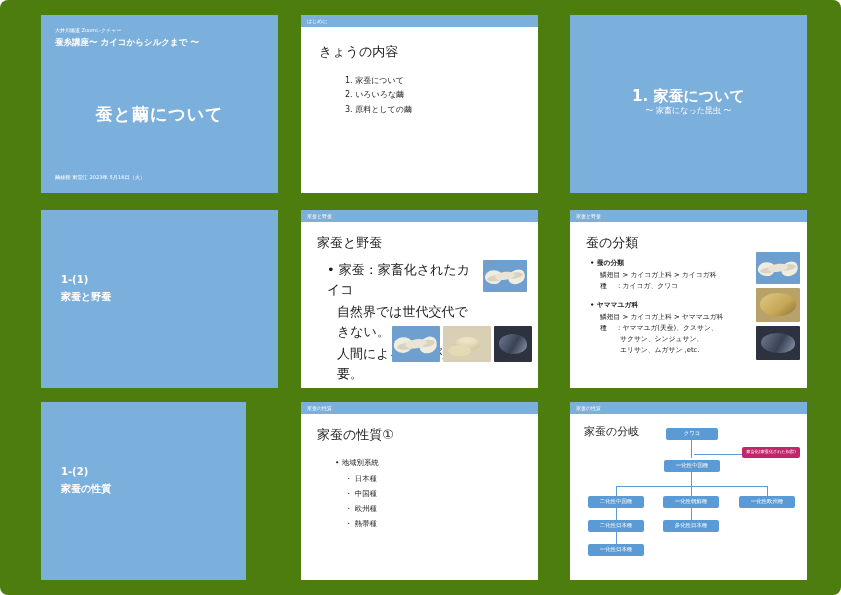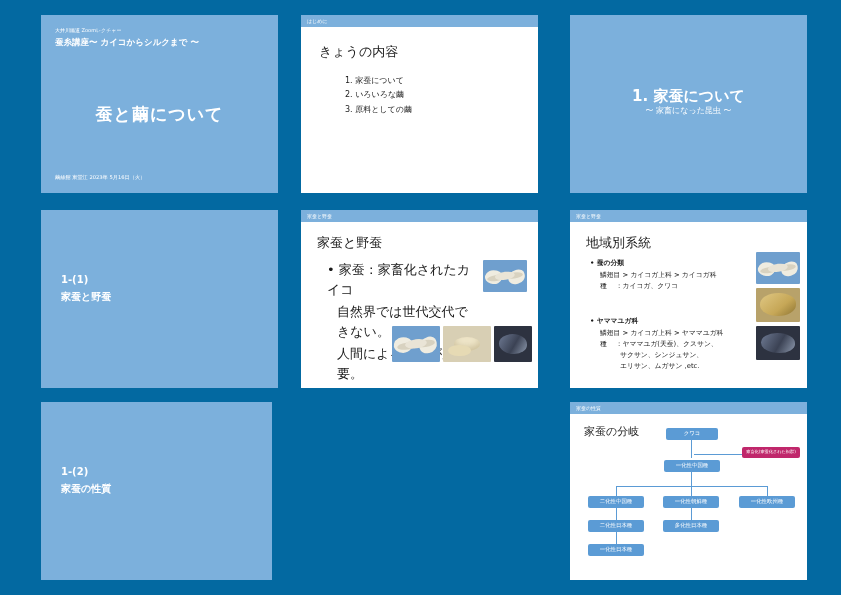--- a/index.html
+++ b/index.html
@@ -12,21 +12,22 @@
     height: 595px;
     font-family: "DejaVu Sans", "Liberation Sans", sans-serif;
     overflow: hidden;
     position: relative;
   }
   .sheet {
     position: absolute;
     left: 0; top: 0;
     width: 841px;
     height: 595px;
-    background: #0369a1;
+    background: #4d7c0f;
+    border-radius: 8px;
   }
   .slide {
     position: absolute;
     background: #ffffff;
     box-sizing: border-box;
     overflow: hidden;
   }
   .slide.blue {
     background: #7cb0dc;
   }
@@ -260,25 +261,25 @@
     </div>
     <div class="imgbox" style="left:193px; top:116px; width:38px; height:36px;">
       <div class="dark-bg">
           <div class="dark-moth"></div>
         </div>
     </div>
   </div>
 
   <div class="slide" id="s6" style="left:570px; top:210px; width:237px; height:178px;">
     <div class="ribbon">家蚕と野蚕</div>
-    <div class="slide-title" style="left:16px; top:24px;">地域別系統</div>
+    <div class="slide-title" style="left:16px; top:24px;">蚕の分類</div>
     <div class="bullets" style="left:20px; top:48px; width:170px; font-size:6.8px; line-height:1.5;">
       <p class="lv1" style="font-weight:bold;">• 蚕の分類</p>
       <p class="lv2">鱗翅目 &gt; カイコガ上科 &gt; カイコガ科</p>
-      <p class="lv2" style="margin-bottom:24px;">種　 ：カイコガ、クワコ</p>
+      <p class="lv2" style="margin-bottom:8px;">種　 ：カイコガ、クワコ</p>
       <p class="lv1" style="font-weight:bold;">• ヤママユガ科</p>
       <p class="lv2">鱗翅目 &gt; カイコガ上科 &gt; ヤママユガ科</p>
       <p class="lv2">種　 ：ヤママユガ(天蚕)、クスサン、</p>
       <p class="lv2" style="margin-left:30px;">サクサン、シンジュサン、</p>
       <p class="lv2" style="margin-left:30px;">エリサン、ムガサン ,etc.</p>
     </div>
     <div class="imgbox" style="left:186px; top:42px; width:44px; height:32px;">
       <div class="moth-bg">
         <div class="moth-wing-l"></div>
         <div class="moth-wing-r"></div>
@@ -290,25 +291,36 @@
           <div class="golden-moth"></div>
         </div>
     </div>
     <div class="imgbox" style="left:186px; top:116px; width:44px; height:34px;">
       <div class="dark-bg">
           <div class="dark-moth"></div>
         </div>
     </div>
   </div>
 
-  <div class="slide blue" id="s8" style="left:41px; top:402px; width:231px; height:178px;">
+  <div class="slide blue" id="s8" style="left:41px; top:402px; width:205px; height:178px;">
     <div class="section-num">1-(2)</div>
     <div class="section-label">家蚕の性質</div>
   </div>
 
+  <div class="slide" id="s9" style="left:301px; top:402px; width:237px; height:178px;">
+    <div class="ribbon">家蚕の性質</div>
+    <div class="slide-title" style="left:16px; top:24px;">家蚕の性質①</div>
+    <div class="bullets" style="left:34px; top:54px; width:170px; font-size:7.4px; line-height:1.9;">
+      <p class="lv1">• 地域別系統</p>
+      <p class="lv2">・  日本種</p>
+      <p class="lv2">・  中国種</p>
+      <p class="lv2">・  欧州種</p>
+      <p class="lv2">・  熱帯種</p>
+    </div>
+  </div>
 
   <div class="slide" id="s7" style="left:570px; top:402px; width:237px; height:178px;">
     <div class="ribbon">家蚕の性質</div>
     <div class="slide-title" style="left:14px; top:22px; font-size:11px;">家蚕の分岐</div>
 
     <div class="ln" style="left:121px; top:38px; width:1px; height:18px;"></div>
     <div class="ln" style="left:121px; top:70px; width:1px; height:14px;"></div>
     <div class="ln" style="left:46px;  top:84px; width:152px; height:1px;"></div>
     <div class="ln" style="left:46px;  top:84px; width:1px; height:10px;"></div>
     <div class="ln" style="left:121px; top:84px; width:1px; height:10px;"></div>

